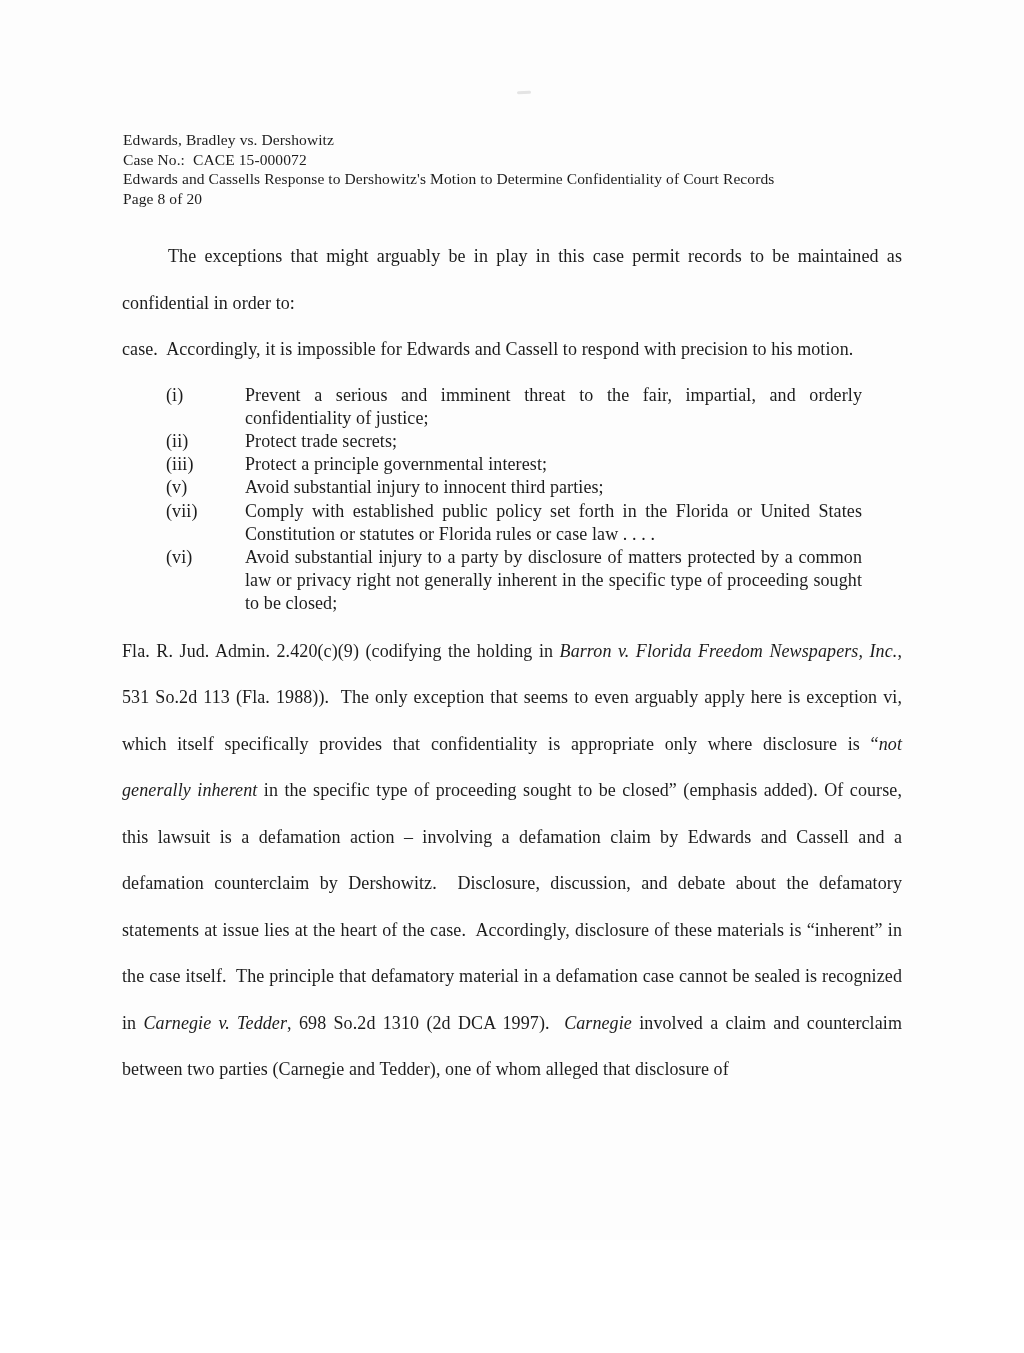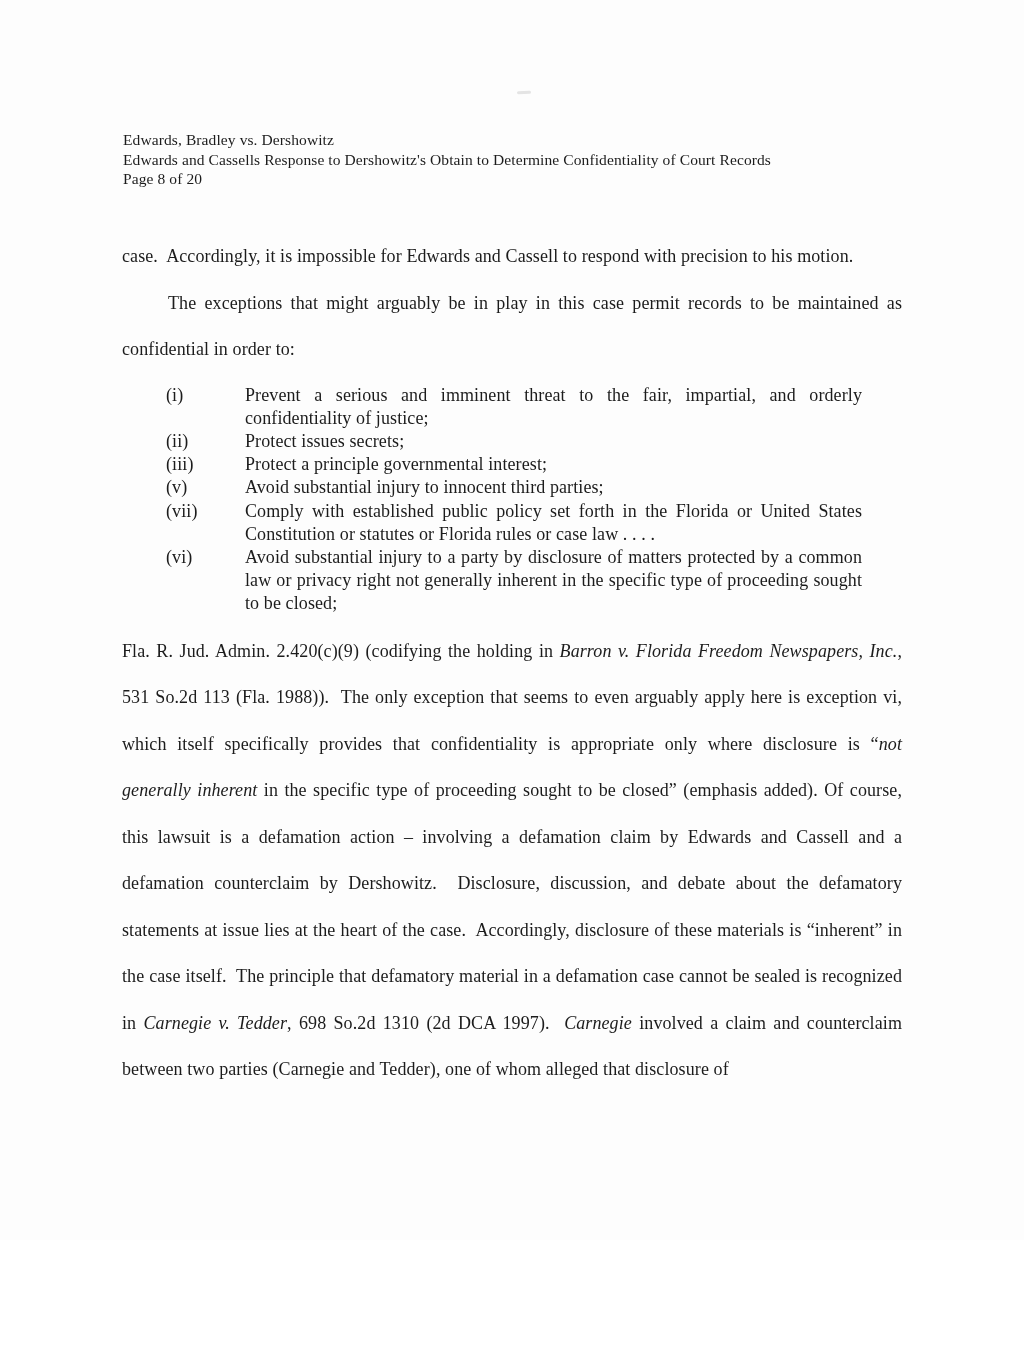--- a/index.html
+++ b/index.html
@@ -86,38 +86,39 @@
 </style>
 </head>
 <body>
 
 <div class="page">
 
   <div class="scan-artifact"></div>
 
   <header class="doc-header">
     <div>Edwards, Bradley vs. Dershowitz</div>
-    <div>Edwards and Cassells Response to Dershowitz's Obtain to Determine Confidentiality of Court Records</div>
+    <div>Case No.:&nbsp; CACE 15-000072</div>
+    <div>Edwards and Cassells Response to Dershowitz's Motion to Determine Confidentiality of Court Records</div>
     <div>Page 8 of 20</div>
   </header>
 
   <main class="doc-body">
 
+    <p class="para indent">The exceptions that might arguably be in play in this case permit records to be maintained as confidential in order to:</p>
+
     <p class="para">case.&nbsp; Accordingly, it is impossible for Edwards and Cassell to respond with precision to his motion.</p>
-
-    <p class="para indent">The exceptions that might arguably be in play in this case permit records to be maintained as confidential in order to:</p>
 
     <div class="exceptions-list">
       <div class="list-item">
         <span class="num">(i)</span>
         <span class="txt">Prevent a serious and imminent threat to the fair, impartial, and orderly confidentiality of justice;</span>
       </div>
       <div class="list-item">
         <span class="num">(ii)</span>
-        <span class="txt">Protect issues secrets;</span>
+        <span class="txt">Protect trade secrets;</span>
       </div>
       <div class="list-item">
         <span class="num">(iii)</span>
         <span class="txt">Protect a principle governmental interest;</span>
       </div>
       <div class="list-item">
         <span class="num">(v)</span>
         <span class="txt">Avoid substantial injury to innocent third parties;</span>
       </div>
       <div class="list-item">

